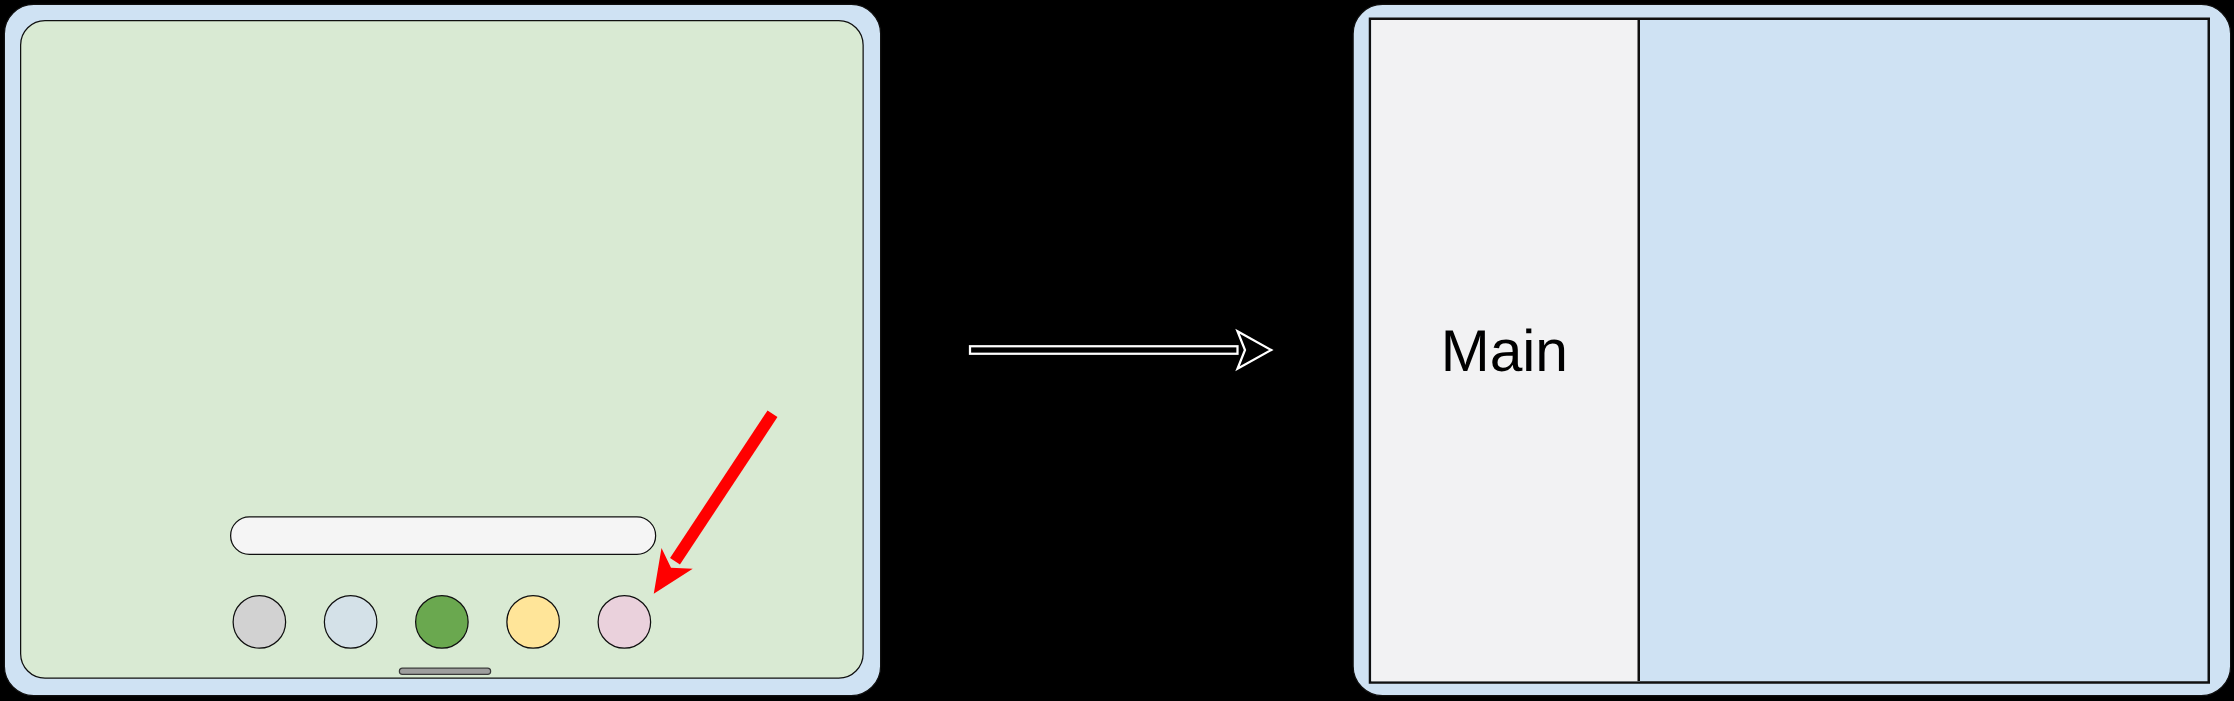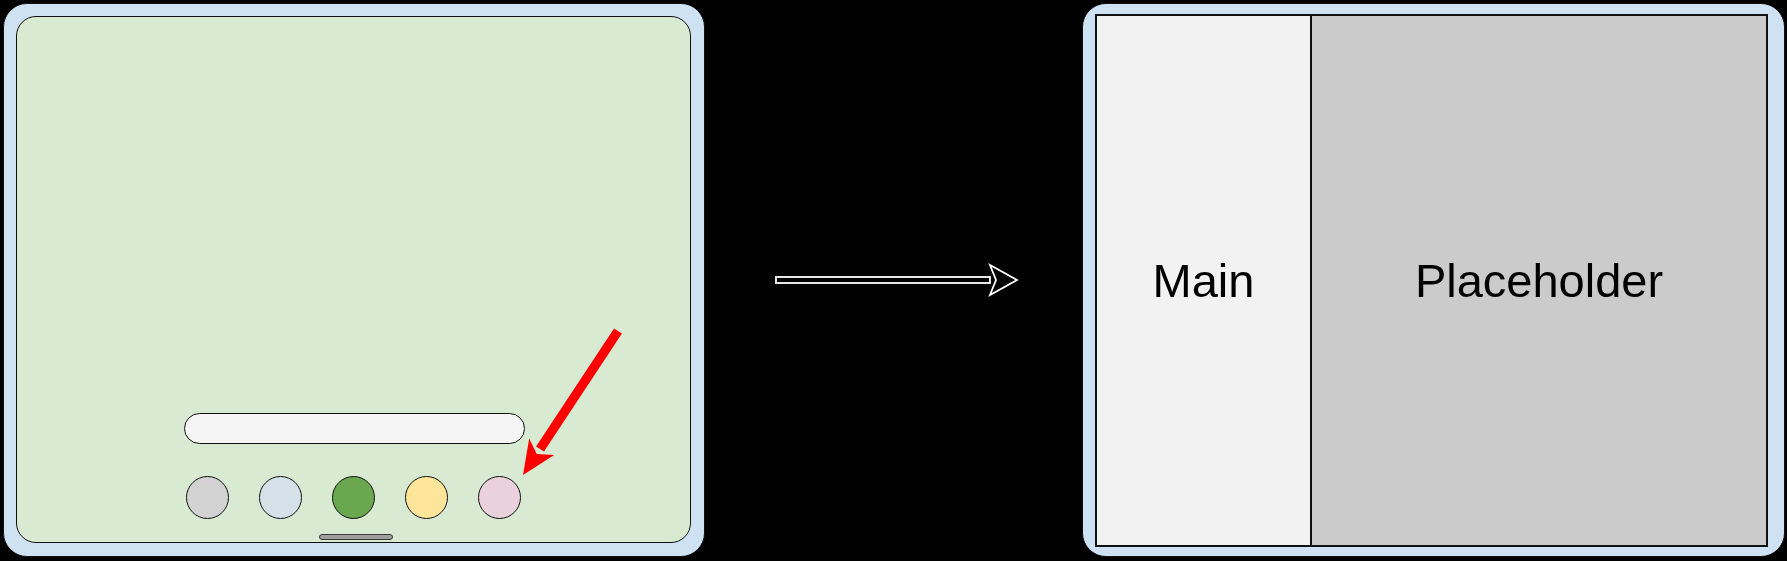--- a/index.html
+++ b/index.html
@@ -113,19 +113,16 @@
   <svg class="overlay" id="transition-arrow-svg" width="256" height="48" viewBox="0 0 256 48">
     <rect x="6" y="21" width="214" height="6" fill="#000" stroke="#fff" stroke-width="1.8"></rect>
     <polygon points="220,9 247,24 220,39 226,24" fill="#000" stroke="#fff" stroke-width="1.8" stroke-linejoin="miter"></polygon>
   </svg>
 
   <div class="device" id="right-device" style="background-color: rgb(207, 226, 243);">
     <div id="split-view">
       <div class="pane" id="pane-main" style="background-color: rgb(242, 242, 243);">
         <span class="pane-label">Main</span>
       </div>
-      <div class="pane" id="pane-placeholder" style="background-color: rgb(203, 203, 203);">
-        <span class="pane-label">Placeholder</span>
-      </div>
     </div>
   </div>
 
 </div>
 
 </body></html>

